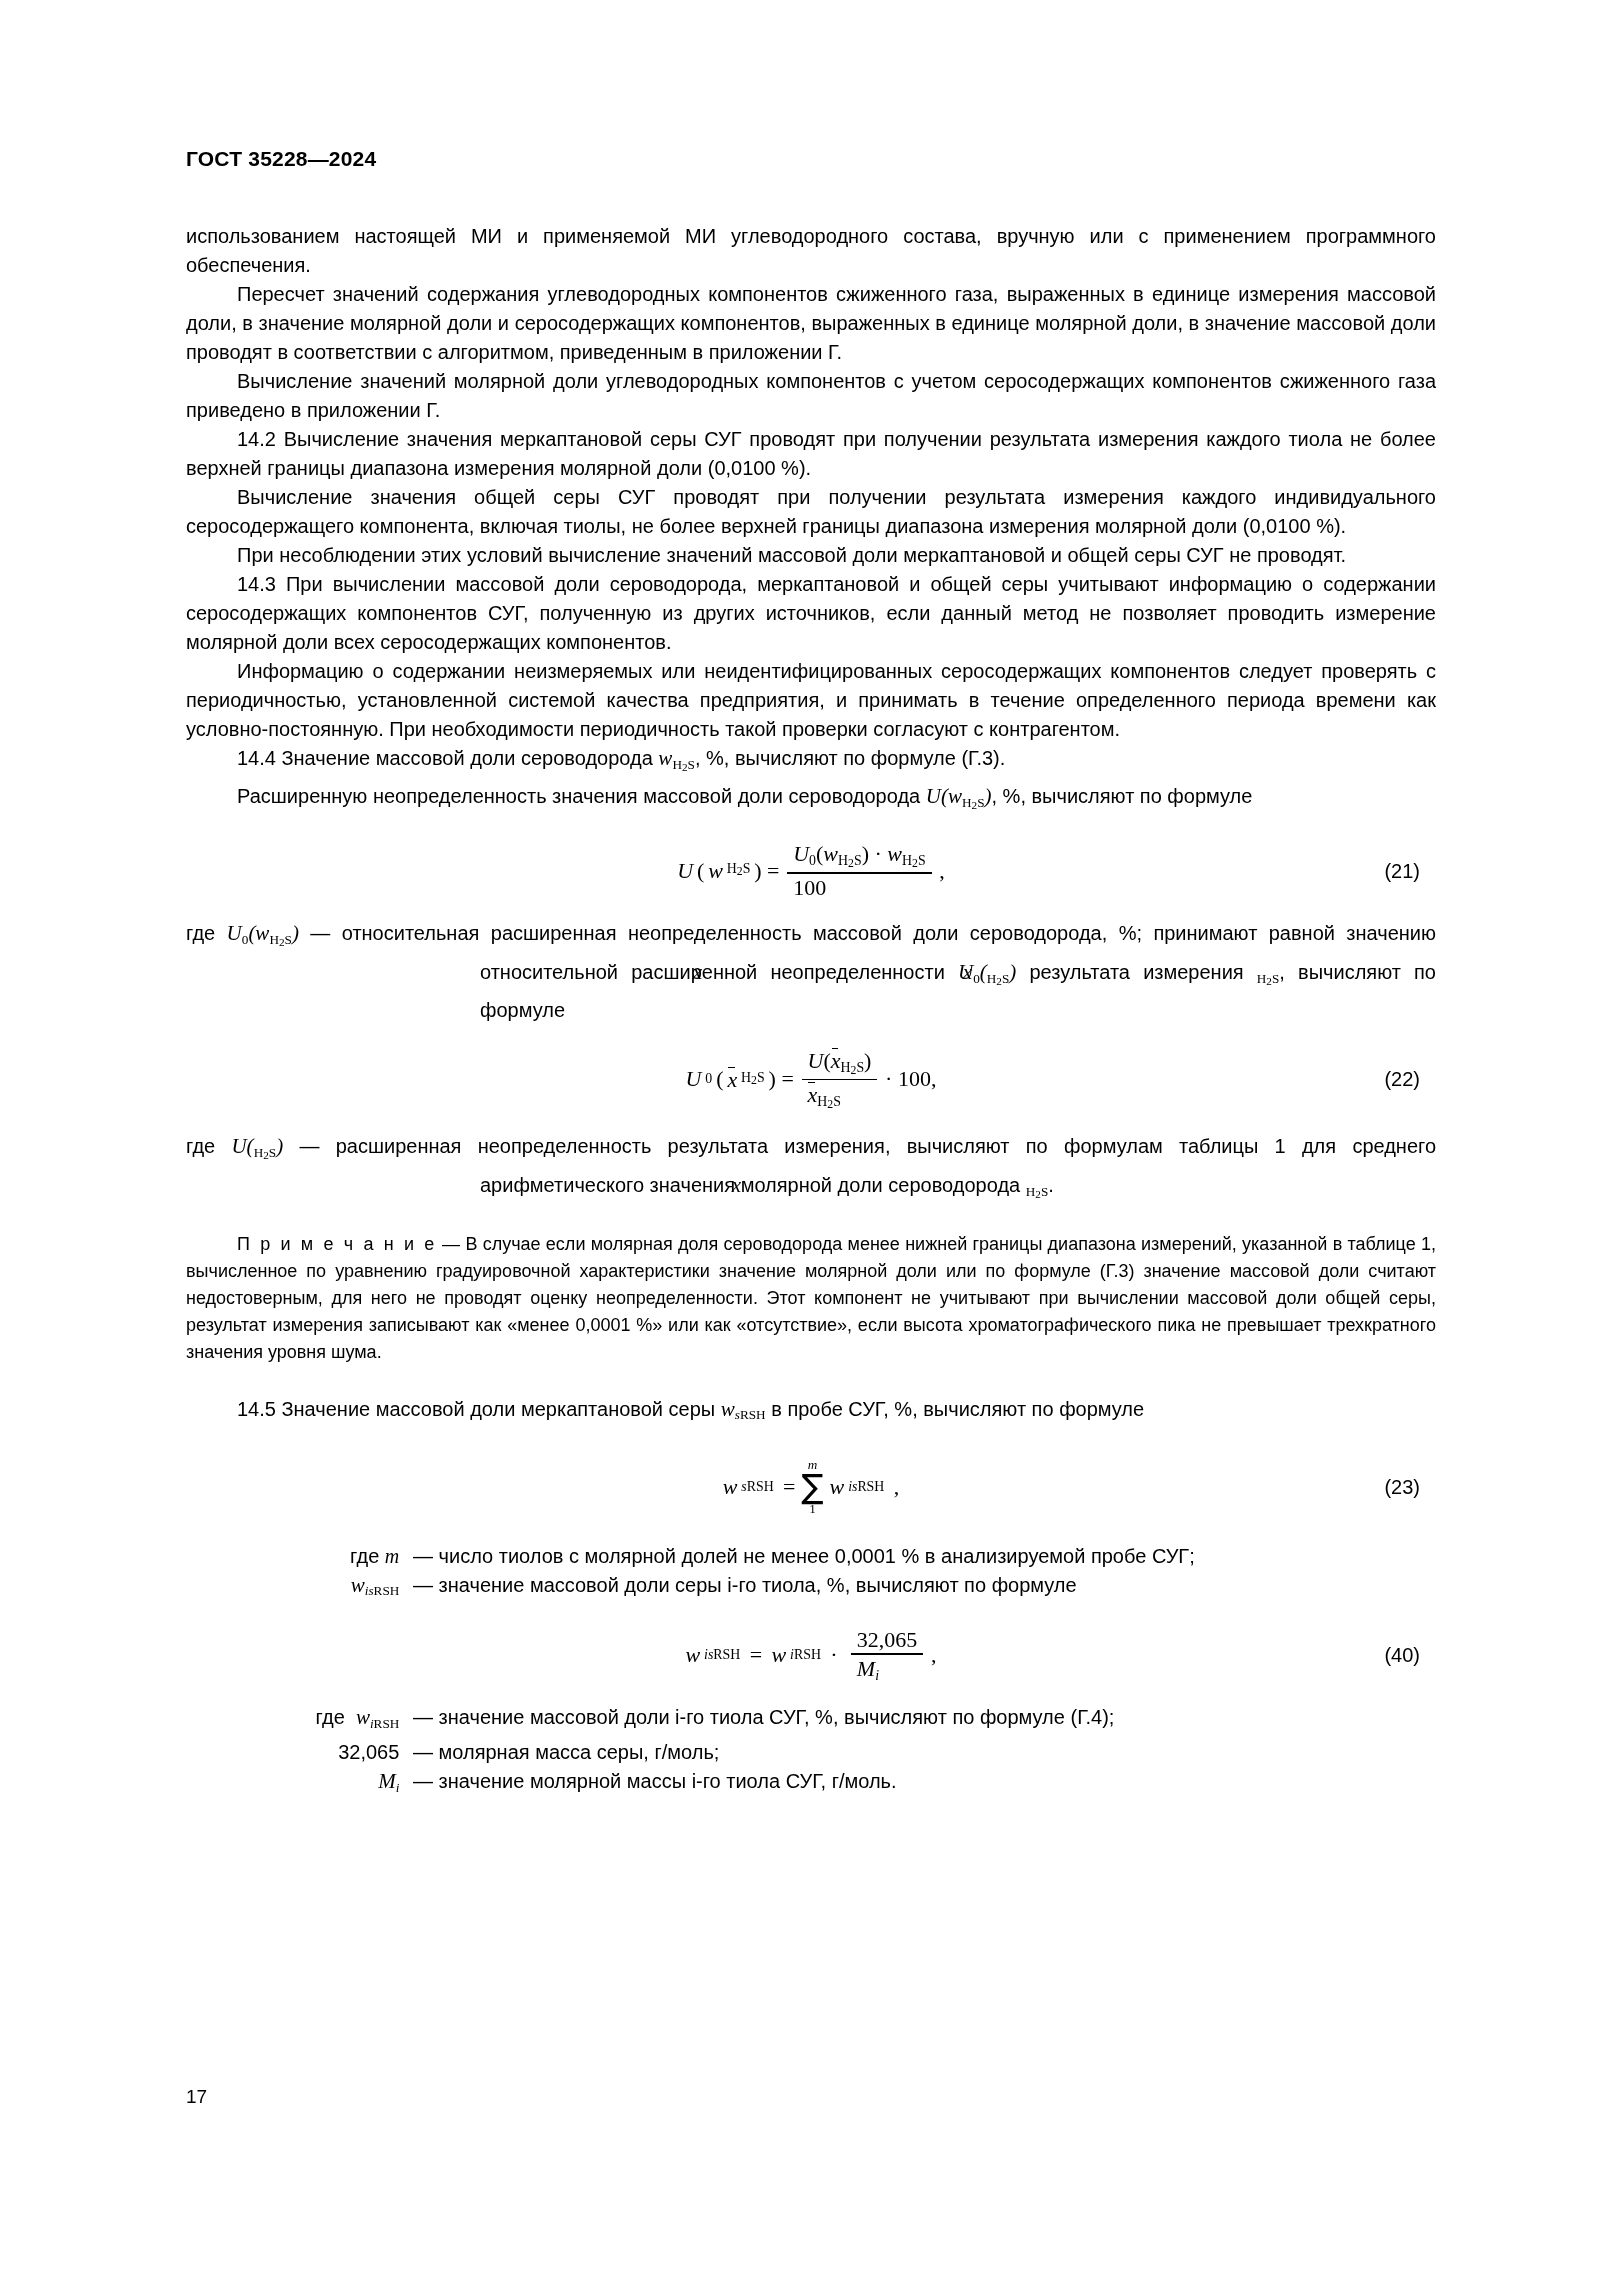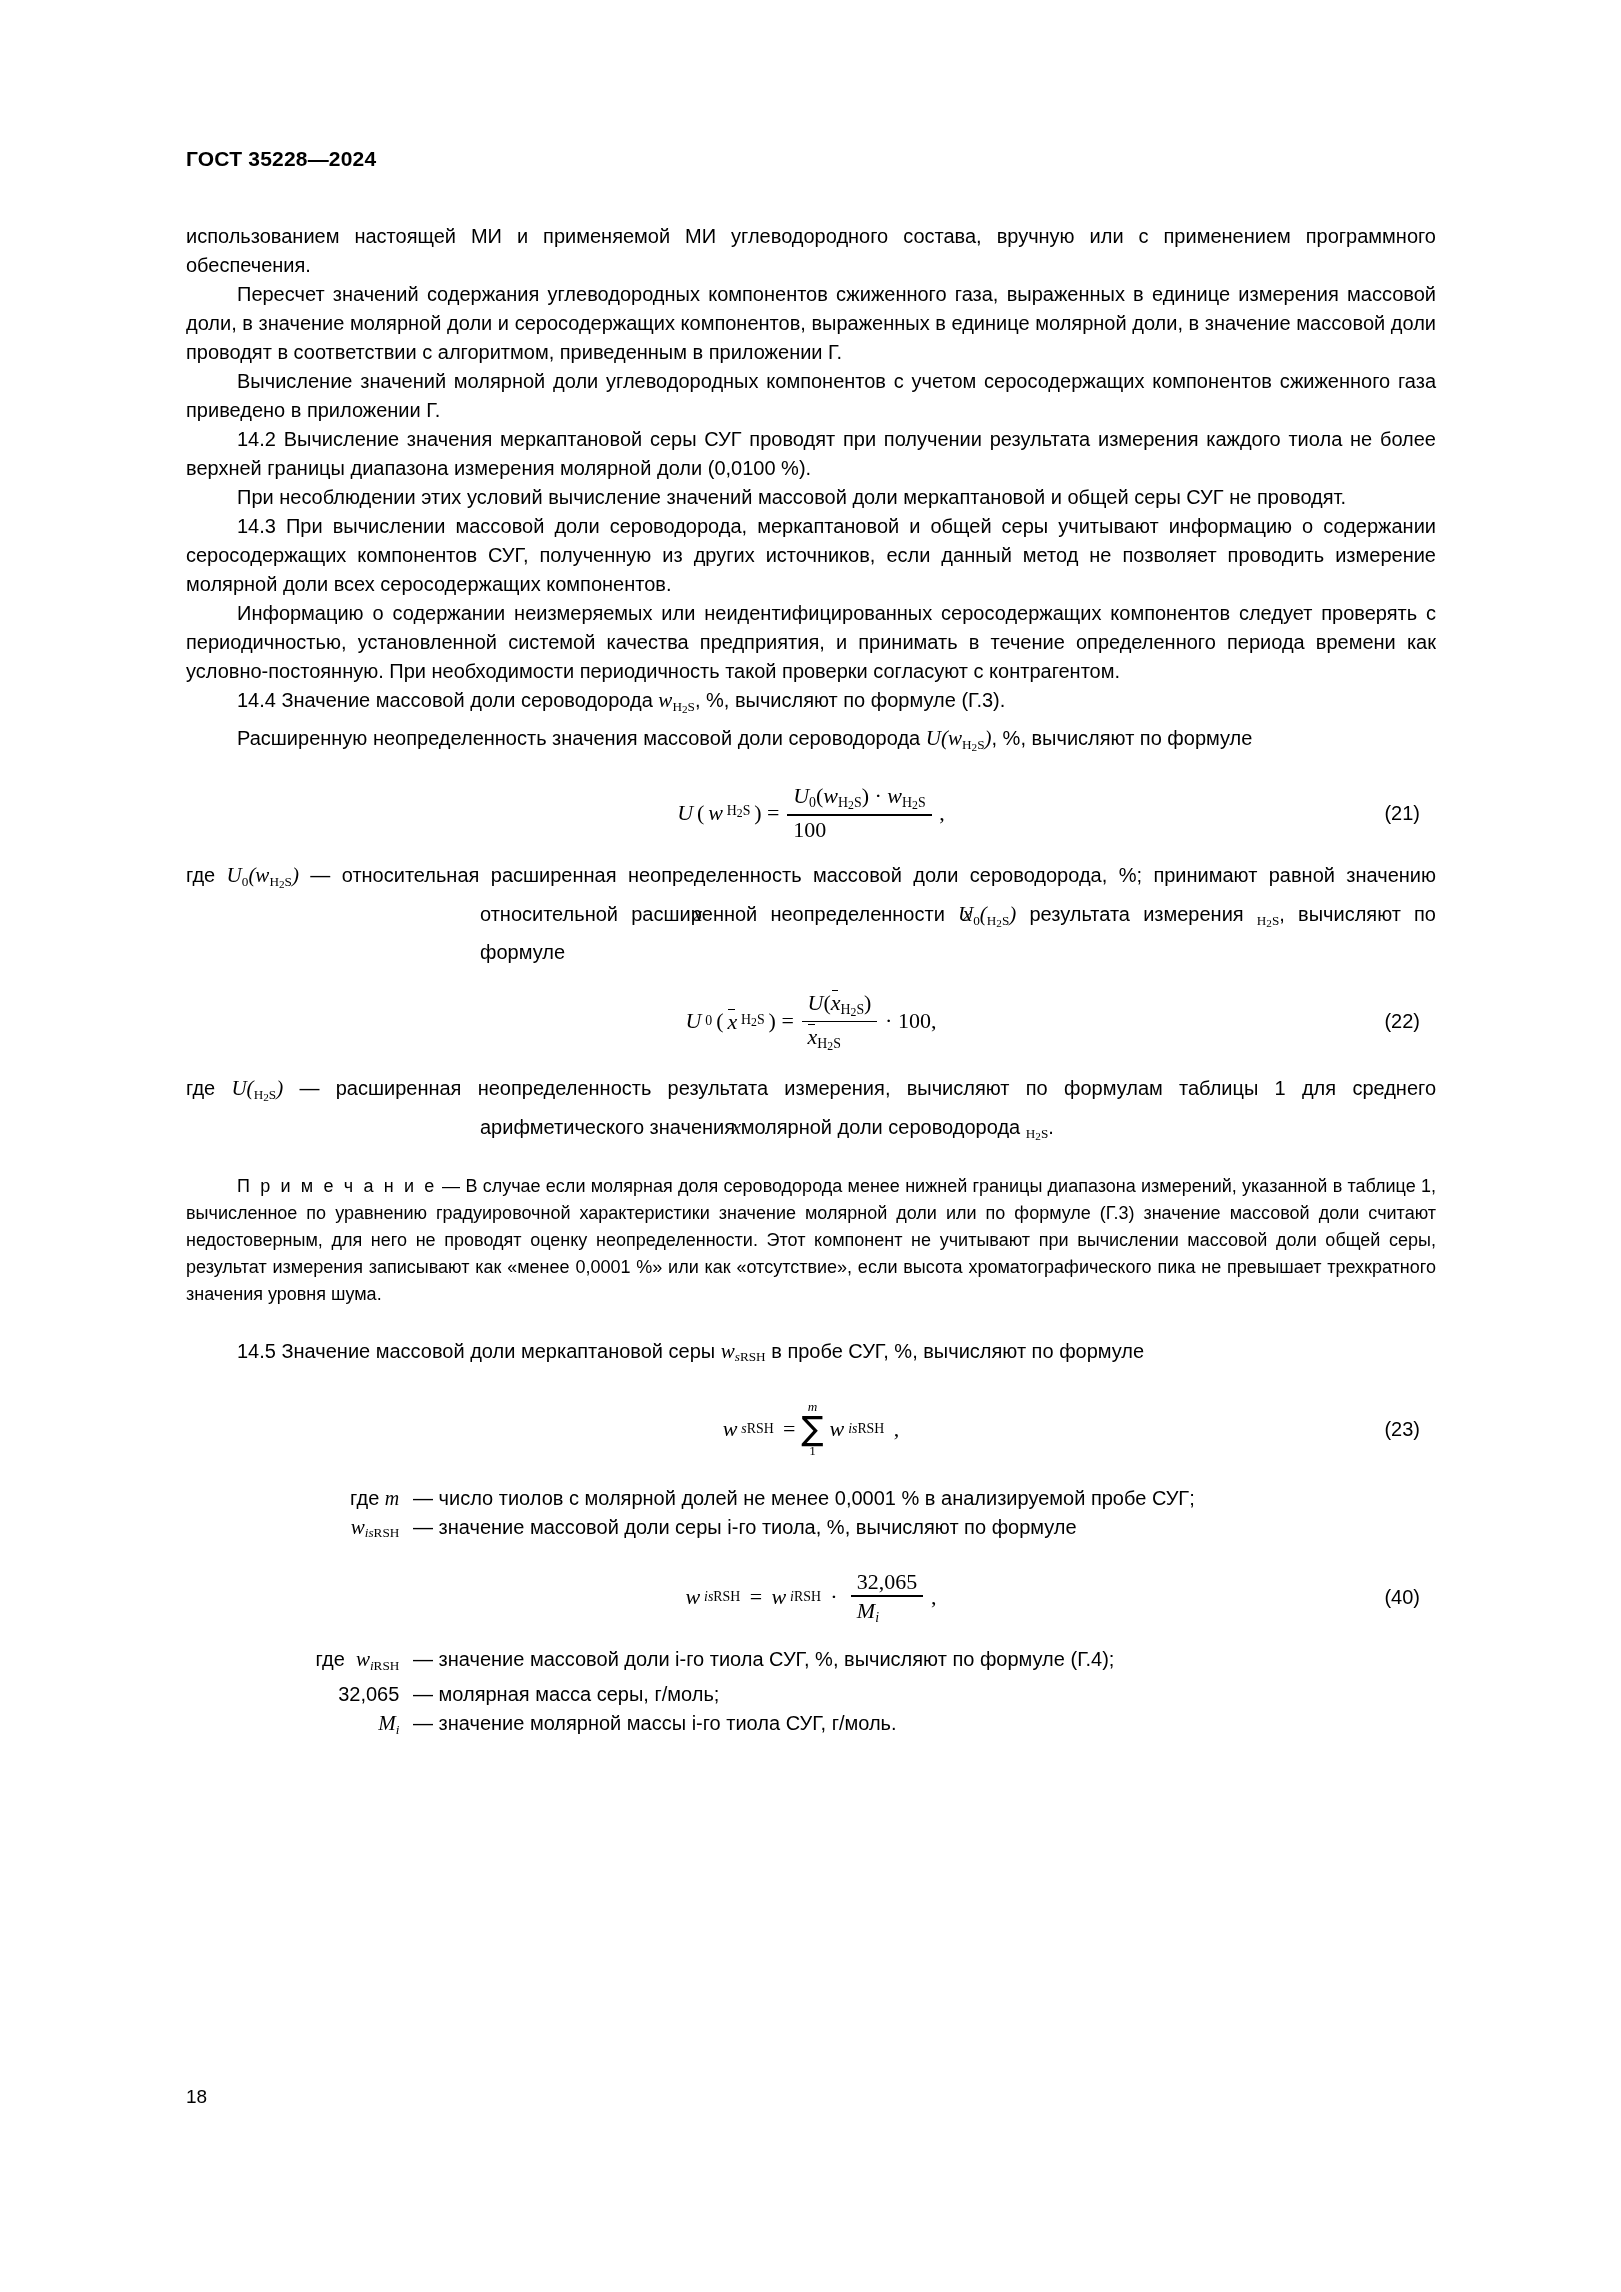--- a/index.html
+++ b/index.html
@@ -183,20 +183,21 @@
 <div class="page">
 
   <div class="content">
 
     <div class="header">ГОСТ 35228—2024</div>
 
     <p class="body noindent">использованием настоящей МИ и применяемой МИ углеводородного состава, вручную или с применением программного обеспечения.</p>
     <p class="body">Пересчет значений содержания углеводородных компонентов сжиженного газа, выраженных в единице измерения массовой доли, в значение молярной доли и серосодержащих компонентов, выраженных в единице молярной доли, в значение массовой доли проводят в соответствии с алгоритмом, приведенным в приложении Г.</p>
     <p class="body">Вычисление значений молярной доли углеводородных компонентов с учетом серосодержащих компонентов сжиженного газа приведено в приложении Г.</p>
     <p class="body">14.2  Вычисление значения меркаптановой серы СУГ проводят при получении результата измерения каждого тиола не более верхней границы диапазона измерения молярной доли (0,0100 %).</p>
+    <p class="body">Вычисление значения общей серы СУГ проводят при получении результата измерения каждого индивидуального серосодержащего компонента, включая тиолы, не более верхней границы диапазона измерения молярной доли (0,0100 %).</p>
     <p class="body">При несоблюдении этих условий вычисление значений массовой доли меркаптановой и общей серы СУГ не проводят.</p>
     <p class="body">14.3  При вычислении массовой доли сероводорода, меркаптановой и общей серы учитывают информацию о содержании серосодержащих компонентов СУГ, полученную из других источников, если данный метод не позволяет проводить измерение молярной доли всех серосодержащих компонентов.</p>
     <p class="body">Информацию о содержании неизмеряемых или неидентифицированных серосодержащих компонентов следует проверять с периодичностью, установленной системой качества предприятия, и принимать в течение определенного периода времени как условно-постоянную. При необходимости периодичность такой проверки согласуют с контрагентом.</p>
 
     <p class="body"><span>14.4  Значение массовой доли сероводорода </span><span class="mathvar">w<sub>H<sub style="vertical-align:-0.2em;font-size:0.85em">2</sub>S</sub></span><span>, %, вычисляют по формуле (Г.3).</span></p>
 
     <p class="body"><span>Расширенную неопределенность значения массовой доли сероводорода </span><span class="mathvar">U(w<sub>H<sub style="vertical-align:-0.2em;font-size:0.85em">2</sub>S</sub>)</span><span>, %, вычисляют по формуле</span></p>
 
     <div class="formula-row">
       <span class="eq">
@@ -285,16 +286,16 @@
     </div>
 
     <div class="hang3"><span class="hang-left">где&nbsp;&nbsp;<span class="mathvar">w<sub class="it">i<sub style="vertical-align:0;font-size:1em">RSH</sub></sub></span></span><span>— значение массовой доли i-го тиола СУГ, %, вычисляют по формуле (Г.4);</span></div>
 
     <div class="hang3"><span class="hang-left">32,065</span><span>— молярная масса серы, г/моль;</span></div>
 
     <div class="hang3"><span class="hang-left"><span class="mathvar">M<sub class="it">i</sub></span></span><span>— значение молярной массы i-го тиола СУГ, г/моль.</span></div>
 
   </div>
 
-  <div class="pagenum">18</div>
+  <div class="pagenum">17</div>
 
 </div>
 
 
 </body></html>

